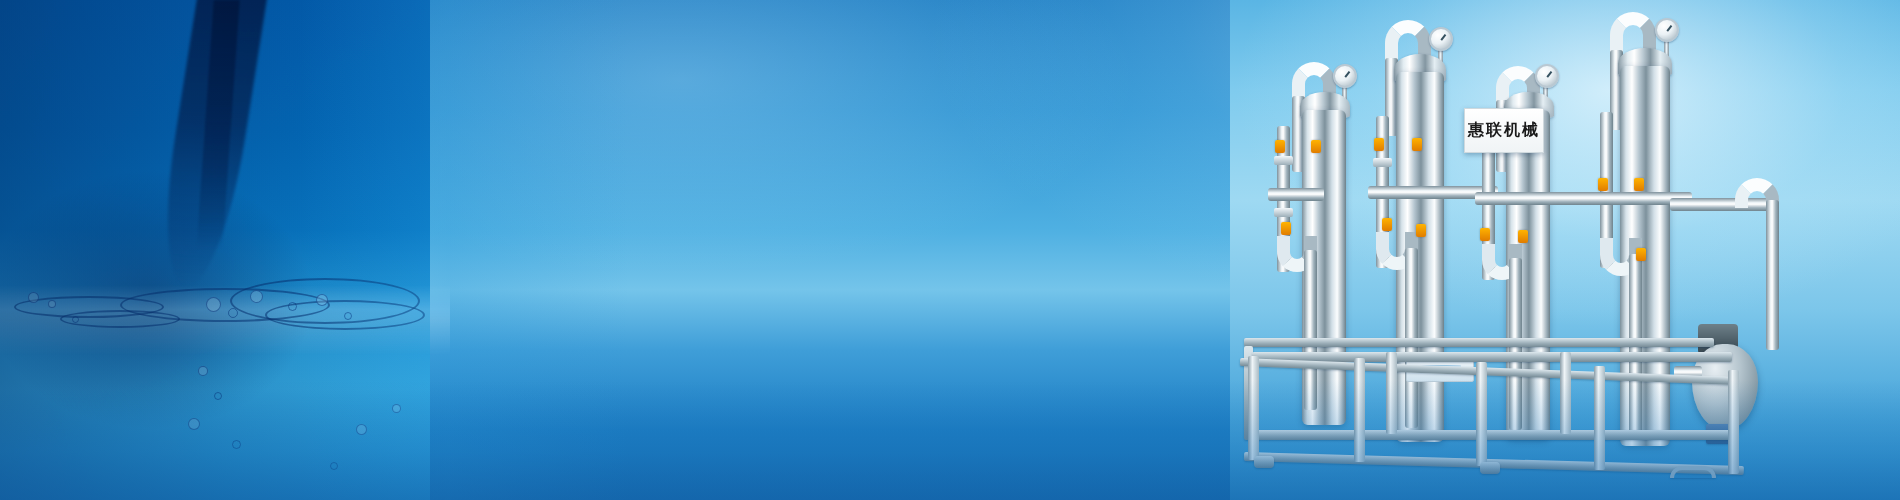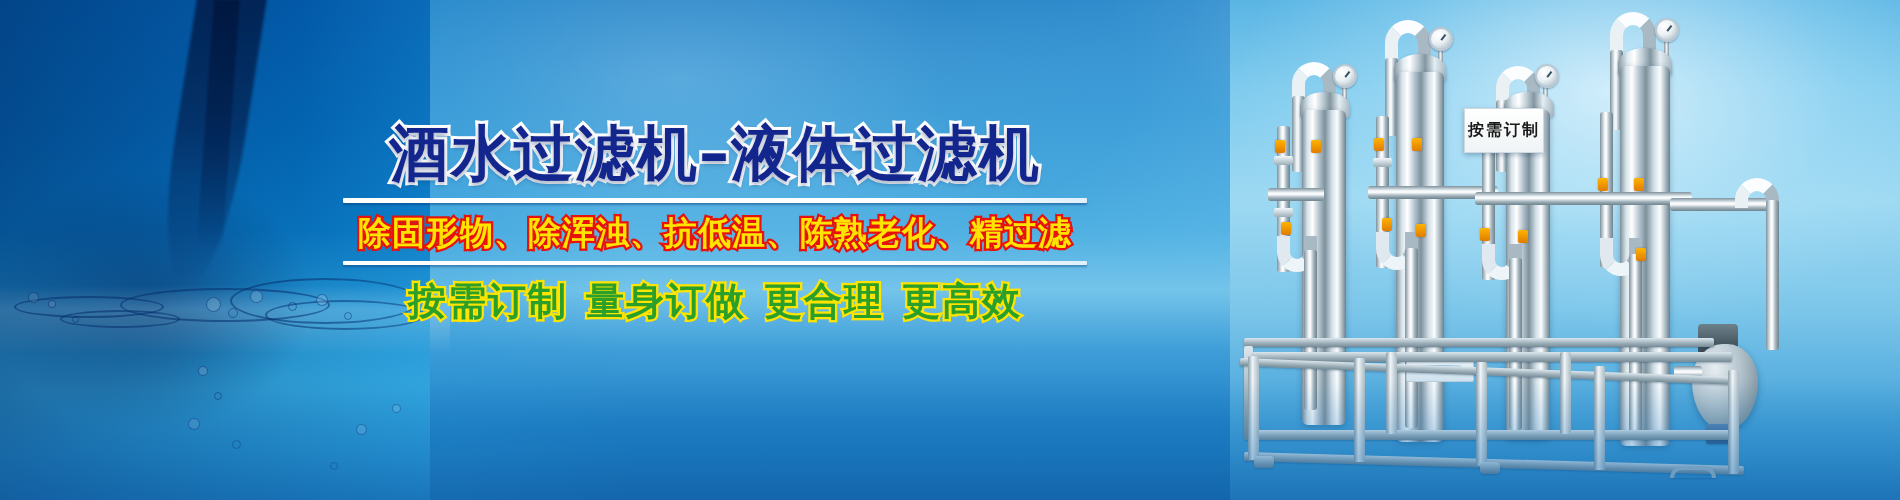--- a/index.html
+++ b/index.html
@@ -280,21 +280,21 @@
 
     <div class="pipe-h" style="left:440px; top:198px; width:108px;"></div>
     <div class="topbend" style="left:505px; top:178px; width:44px; height:30px;"></div>
     <div class="pipe-v" style="left:536px; top:200px; height:150px;"></div>
 
     <div class="motor" style="left:468px; top:324px; width:40px; height:30px;"></div>
     <div class="pump" style="left:462px; top:344px; width:66px; height:86px;"></div>
     <div class="pipe-h" style="left:444px; top:366px; width:28px;"></div>
     <div class="frame" style="left:476px; top:424px; width:30px; height:20px; background:linear-gradient(180deg,#5a86b5,#2f5c8d);"></div>
 
-    <div class="nameplate" style="left:234px; top:108px; width:80px; height:45px; font-size:16px;">按需订制</div>
+    <div class="nameplate" style="left:234px; top:108px; width:80px; height:45px; font-size:16px;">惠联机械</div>
 
     <div class="small-label" style="left:176px; top:354px; width:68px; height:28px;"></div>
 
     <div class="frame" style="left:14px;  top:338px; width:470px; height:9px;"></div>
     <div class="frame" style="left:14px;  top:346px; width:20px;  height:94px; width:9px;"></div>
     <div class="frame" style="left:22px;  top:352px; width:480px; height:10px;"></div>
     <div class="frame" style="left:26px;  top:430px; width:478px; height:10px;"></div>
     <div class="frame" style="left:10px;  top:358px; width:498px; height:8px; transform:rotate(2.2deg); transform-origin:left center;"></div>
     <div class="frame" style="left:14px;  top:452px; width:500px; height:9px; transform:rotate(1.6deg); transform-origin:left center;"></div>
 
@@ -304,24 +304,15 @@
     <div class="frame-v" style="left:364px; top:366px; height:104px;"></div>
     <div class="frame-v" style="left:498px; top:370px; height:104px;"></div>
     <div class="frame-v" style="left:156px; top:352px; height:82px;"></div>
     <div class="frame-v" style="left:330px; top:352px; height:82px;"></div>
 
     <div class="frame" style="left:24px;  top:456px; width:20px; height:12px; border-radius:4px;"></div>
     <div class="frame" style="left:250px; top:462px; width:20px; height:12px; border-radius:4px;"></div>
     <div class="frame" style="left:440px; top:466px; width:46px; height:12px; border-radius:14px 14px 0 0; background:none; border:4px solid #b6c7d1; border-bottom:none;"></div>
   </div>
 
-  <div class="text-block">
-    <div class="title">酒水过滤机–液体过滤机</div>
-    <div class="rule"></div>
-    <div class="subtitle">除固形物、除浑浊、抗低温、陈熟老化、精过滤</div>
-    <div class="rule2"></div>
-    <div class="tagline">
-      <span>按需订制</span><span class="sp"></span><span>量身订做</span><span class="sp"></span><span>更合理</span><span class="sp"></span><span>更高效</span>
-    </div>
-  </div>
 
   <div class="bottom-haze"></div>
 </div>
 
 </body></html>

